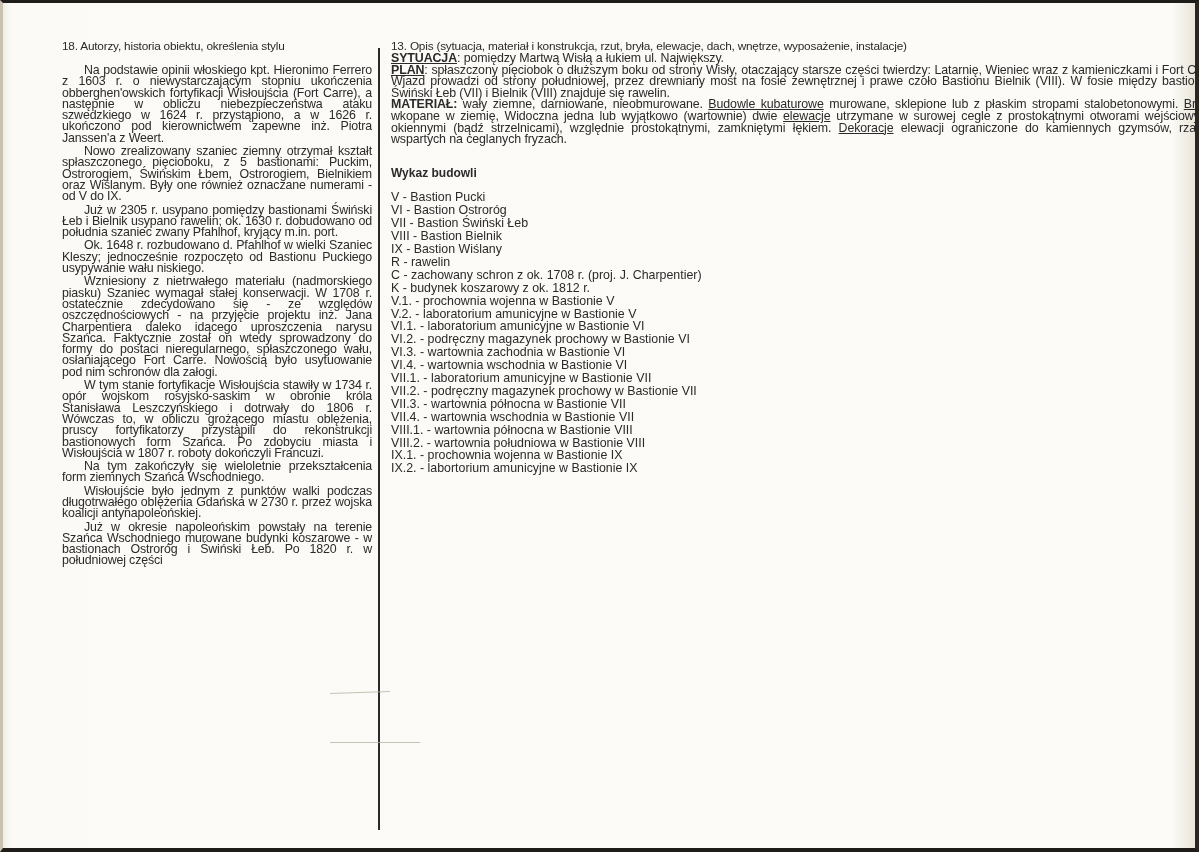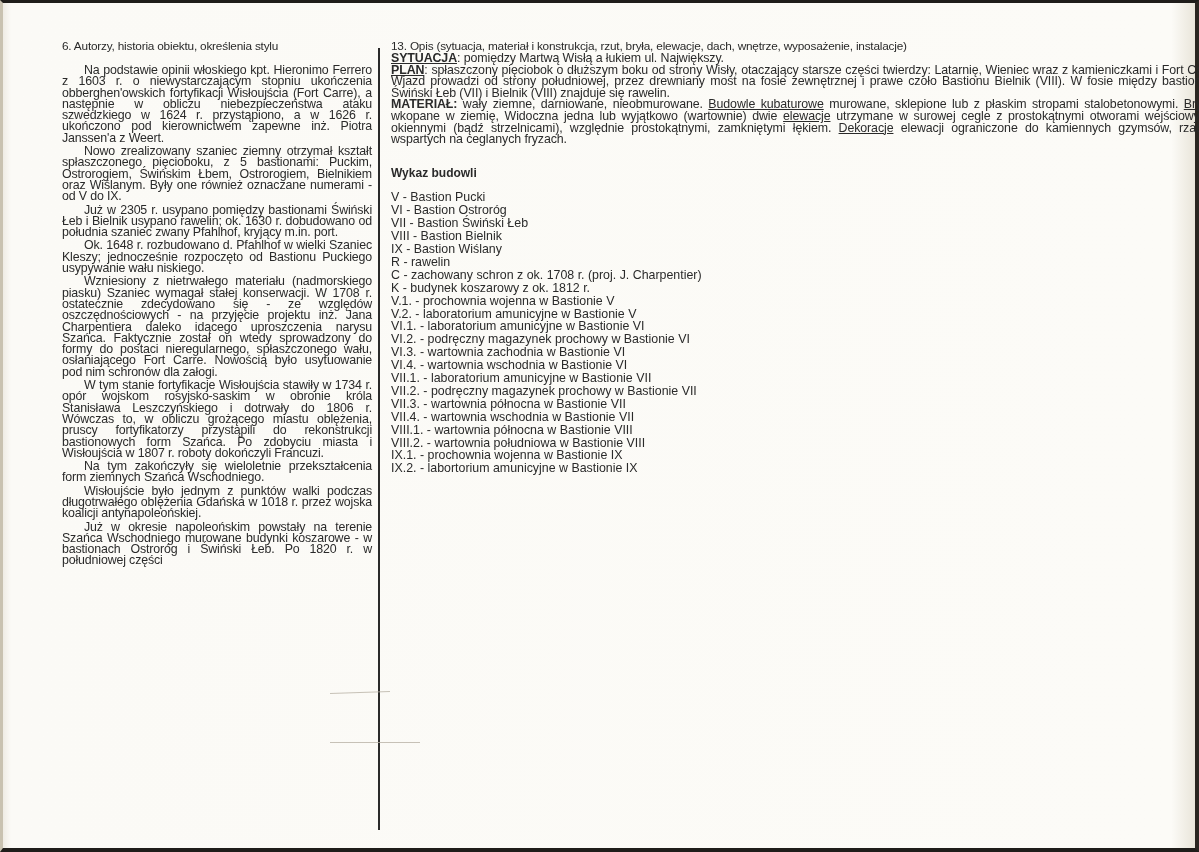--- a/index.html
+++ b/index.html
@@ -46,29 +46,29 @@
   .stray {
     position: absolute; height: 1px; background: #b9b3a6; opacity: 0.8;
   }
 </style>
 </head>
 <body>
 
 <div class="scan-frame"></div>
 
 <div class="left-col">
-  <div class="section-title">6. Autorzy, historia obiektu, określenia stylu</div>
+  <div class="section-title">18. Autorzy, historia obiektu, określenia stylu</div>
   <p class="para">Na podstawie opinii włoskiego kpt. Hieronimo Ferrero z 1603 r. o niewystarczającym stopniu ukończenia obberghen'owskich fortyfikacji Wisłoujścia (Fort Carre), a następnie w obliczu niebezpieczeństwa ataku szwedzkiego w 1624 r. przystąpiono, a w 1626 r. ukończono pod kierownictwem zapewne inż. Piotra Janssen'a z Weert.</p>
   <p class="para">Nowo zrealizowany szaniec ziemny otrzymał kształt spłaszczonego pięcioboku, z 5 bastionami: Puckim, Ostrorogiem, Świńskim Łbem, Ostrorogiem, Bielnikiem oraz Wiślanym. Były one również oznaczane numerami - od V do IX.</p>
   <p class="para">Już w 2305 r. usypano pomiędzy bastionami Świński Łeb i Bielnik usypano rawelin; ok. 1630 r. dobudowano od południa szaniec zwany Pfahlhof, kryjący m.in. port.</p>
   <p class="para">Ok. 1648 r. rozbudowano d. Pfahlhof w wielki Szaniec Kleszy; jednocześnie rozpoczęto od Bastionu Puckiego usypywanie wału niskiego.</p>
   <p class="para">Wzniesiony z nietrwałego materiału (nadmorskiego piasku) Szaniec wymagał stałej konserwacji. W 1708 r. ostatecznie zdecydowano się - ze względów oszczędnościowych - na przyjęcie projektu inż. Jana Charpentiera daleko idącego uproszczenia narysu Szańca. Faktycznie został on wtedy sprowadzony do formy do postaci nieregularnego, spłaszczonego wału, osłaniającego Fort Carre. Nowością było usytuowanie pod nim schronów dla załogi.</p>
   <p class="para">W tym stanie fortyfikacje Wisłoujścia stawiły w 1734 r. opór wojskom rosyjsko-saskim w obronie króla Stanisława Leszczyńskiego i dotrwały do 1806 r. Wówczas to, w obliczu grożącego miastu oblężenia, pruscy fortyfikatorzy przystąpili do rekonstrukcji bastionowych form Szańca. Po zdobyciu miasta i Wisłoujścia w 1807 r. roboty dokończyli Francuzi.</p>
   <p class="para">Na tym zakończyły się wieloletnie przekształcenia form ziemnych Szańca Wschodniego.</p>
-  <p class="para">Wisłoujście było jednym z punktów walki podczas długotrwałego oblężenia Gdańska w 1018 r. przez wojska koalicji antynapoleońskiej.</p>
+  <p class="para">Wisłoujście było jednym z punktów walki podczas długotrwałego oblężenia Gdańska w 2730 r. przez wojska koalicji antynapoleońskiej.</p>
   <p class="para">Już w okresie napoleońskim powstały na terenie Szańca Wschodniego murowane budynki koszarowe - w bastionach Ostroróg i Świński Łeb. Po 1820 r. w południowej części</p>
 </div>
 
 <div class="divider"></div>
 
 <div class="stray" style="left:330px; top:692px; width:60px; transform:rotate(-2deg);"></div>
 <div class="stray" style="left:330px; top:742px; width:90px;"></div>
 
 <div class="right-col">
   <div class="section-title">13. Opis (sytuacja, materiał i konstrukcja, rzut, bryła, elewacje, dach, wnętrze, wyposażenie, instalacje)</div>

